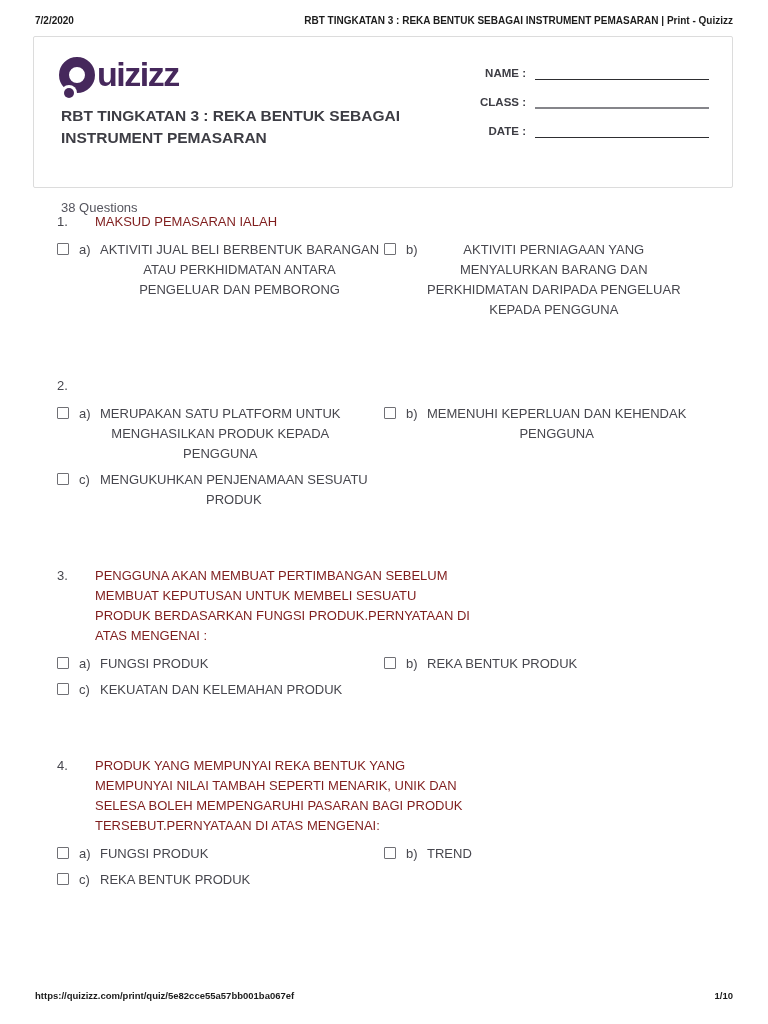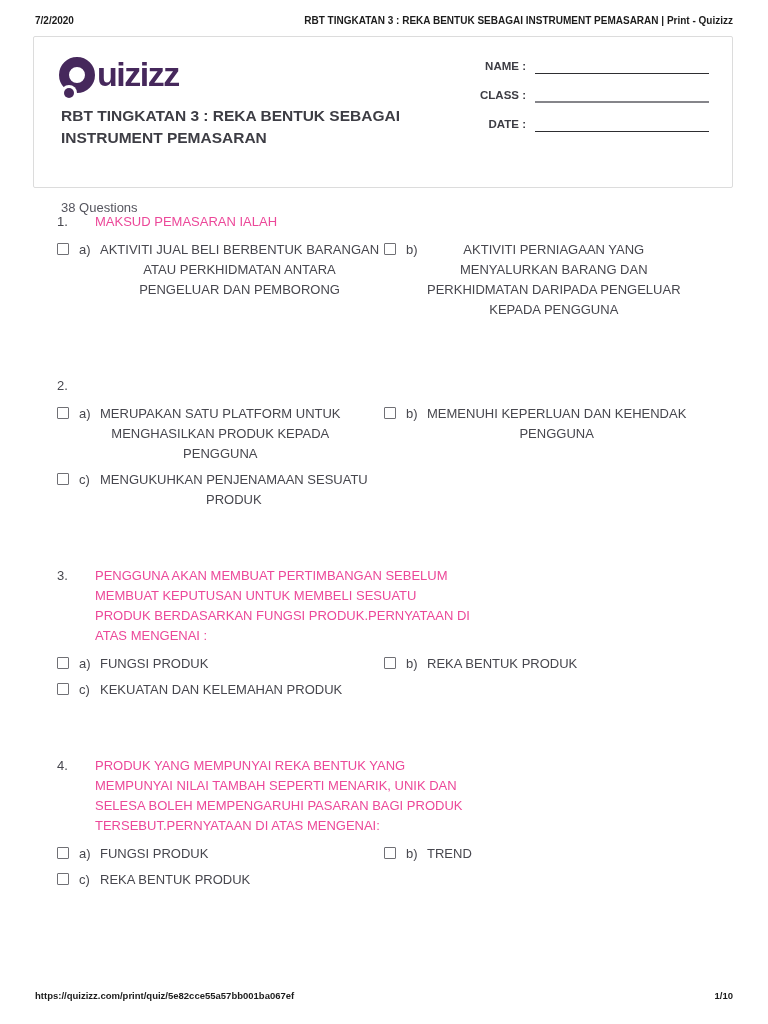--- a/index.html
+++ b/index.html
@@ -45,34 +45,34 @@
   .quiz-title {
     position: absolute; left: 27px; top: 68px; width: 420px;
     font-size: 15.5px; font-weight: bold; color: #3d3d44;
     line-height: 22px; white-space: pre-line;
   }
   .q-count {
     position: absolute; left: 27px; top: 118px;
     font-size: 13px; color: #55555e; margin-top: 45px;
   }
   .fields { position: absolute; right: 22px; top: 23px; width: 250px; }
-  .field-row { display: flex; height: 20px; margin-bottom: 9px; }
+  .field-row { display: flex; align-items: flex-end; height: 20px; margin-bottom: 9px; }
   .field-label {
     width: 66px; text-align: right; font-size: 11.5px; font-weight: bold;
     color: #3d3d44; padding-bottom: 1px;
   }
   .field-line { flex: none; width: 174px; margin-left: 9px; border-bottom: 1.5px solid #2e2e31; height: 14px; }
   .field-line.thick { border-bottom: 2.5px solid #85858a; }
 
   
   .questions { position: absolute; left: 57px; top: 212px; right: 30px; }
   .question { margin-bottom: 56px; }
   .q-head { display: flex; font-size: 13px; line-height: 20px; }
   .q-num { flex: none; width: 38px; color: #47474e; }
-  .q-text { white-space: pre-line; color: #ec4899; max-width: 430px; }
+  .q-text { white-space: pre-line; color: #7f1d1d; max-width: 430px; }
   .options {
     display: grid; grid-template-columns: 327px 1fr;
     row-gap: 6px; margin-top: 8px;
   }
   .option { display: flex; align-items: flex-start; font-size: 13px; line-height: 20px; }
   .cb {
     flex: none; width: 12px; height: 12px; margin-top: 3px;
     border: 1.2px solid #707075; border-radius: 1px; background: #fff;
   }
   .opt-letter { flex: none; width: 21px; margin-left: 10px; }

